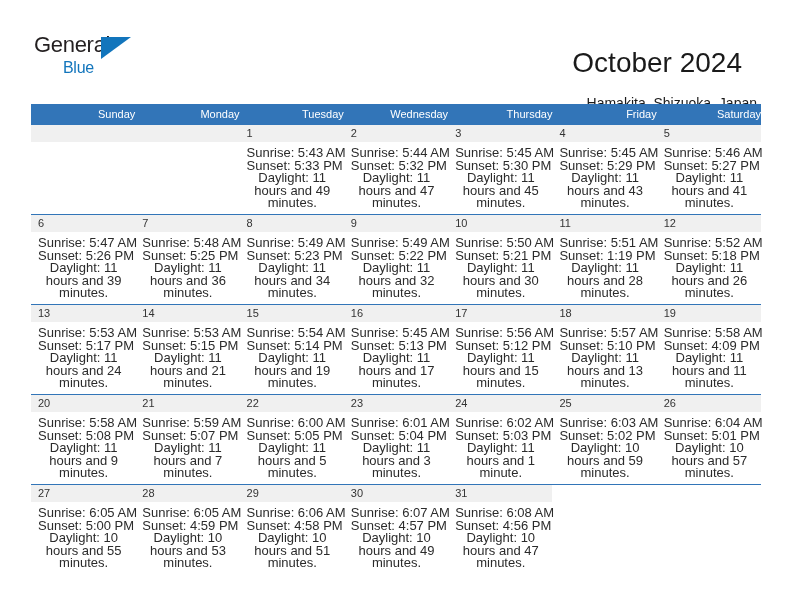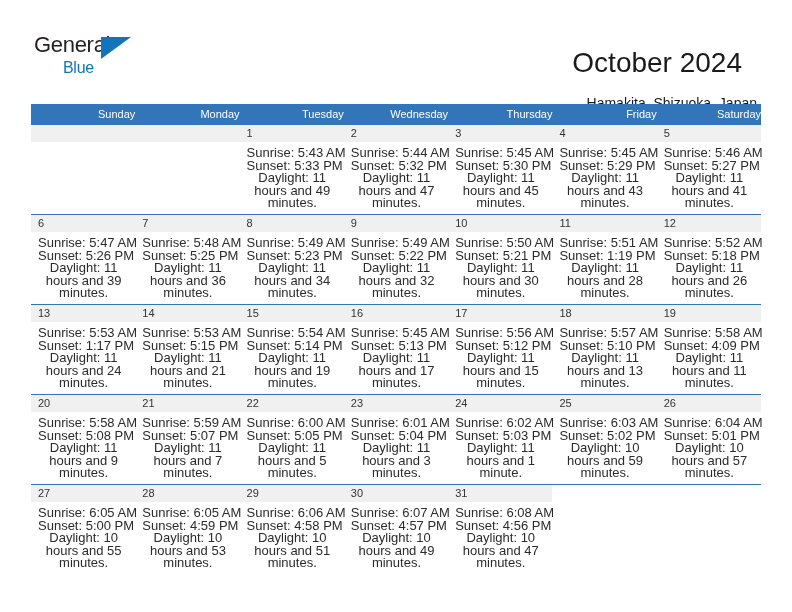--- a/index.html
+++ b/index.html
@@ -328,21 +328,21 @@
             </div>
           </td>
       </tr>
 
       <tr class="week-row sep">
         <td>
             <div class="cell">
               <div class="daynum">13</div>
               <div class="info">
                 <div>Sunrise: 5:53 AM</div>
-                <div>Sunset: 1:17 PM</div>
+                <div>Sunset: 5:17 PM</div>
                 <div class="dl">Daylight: 11 hours and 24 minutes.</div>
               </div>
             </div>
           </td>
         <td>
             <div class="cell">
               <div class="daynum">14</div>
               <div class="info">
                 <div>Sunrise: 5:53 AM</div>
                 <div>Sunset: 5:15 PM</div>

